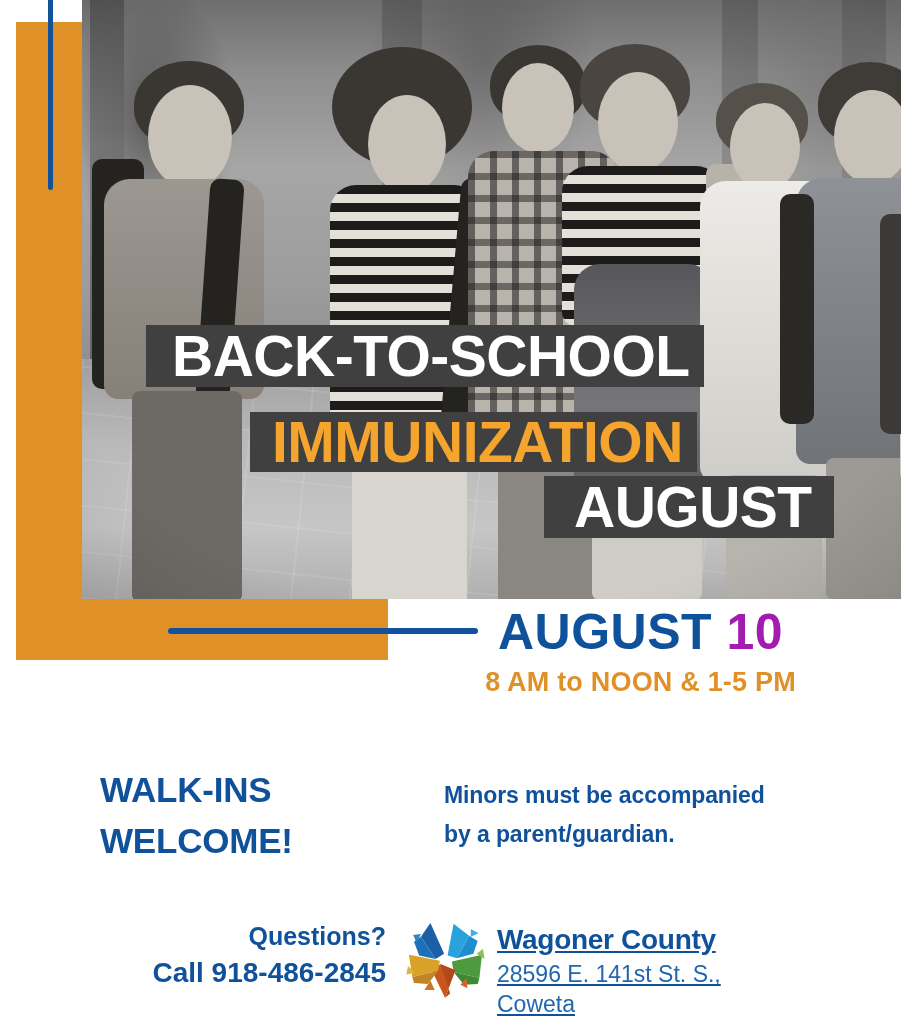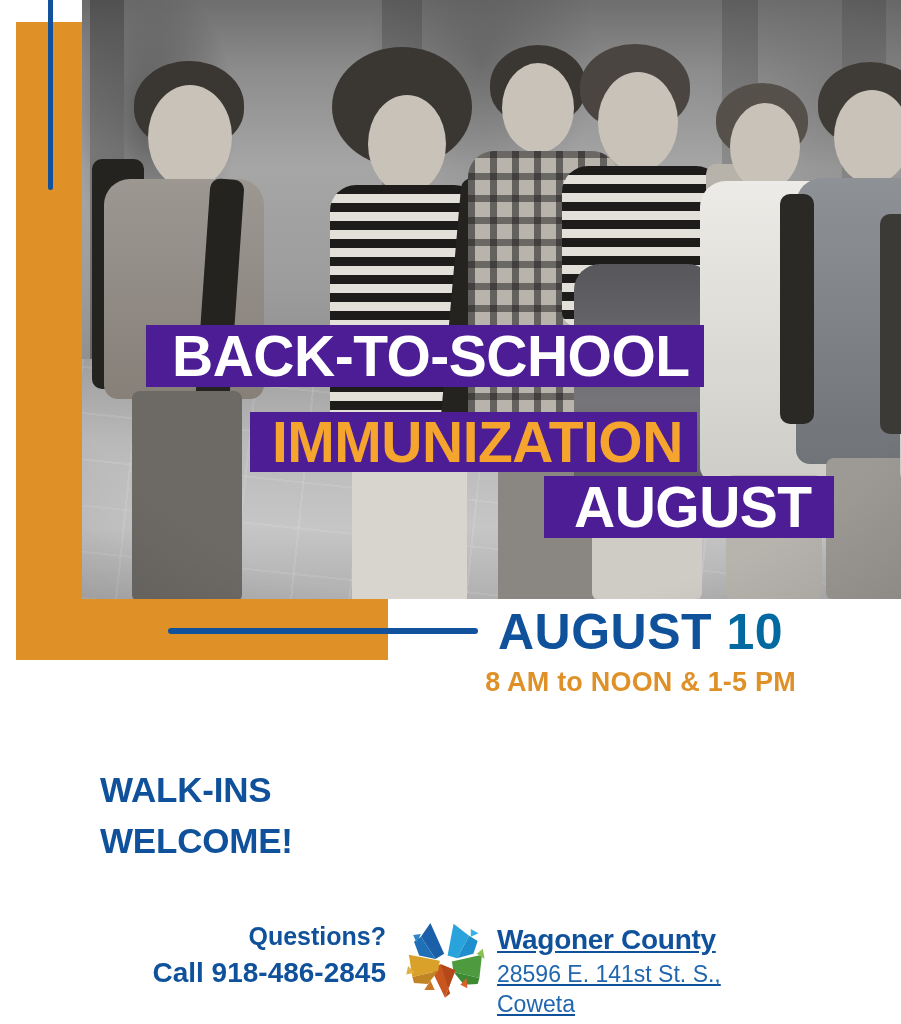--- a/index.html
+++ b/index.html
@@ -82,35 +82,35 @@
   .white-top{background:linear-gradient(180deg,#ecebe7,#cfcdc7);}
   .gray-top{background:linear-gradient(180deg,#8e9196,#707378);}
 
   .photo .vignette{
     position:absolute;inset:0;
     background:radial-gradient(ellipse 110% 115% at 50% 42%, rgba(0,0,0,0) 52%, rgba(0,0,0,.30) 100%);
   }
 
   
   .band{
-    position:absolute;background:#4c1d95;color:#ffffff;
+    position:absolute;background:#404040;color:#ffffff;
     font-weight:bold;letter-spacing:-0.5px;white-space:nowrap;
     display:flex;align-items:center;z-index:5;
     font-family:"Liberation Sans",sans-serif;
   }
   .band-1{left:146px;top:325px;height:62px;padding:0 14px 0 26px;font-size:57px;}
   .band-2{left:250px;top:400px;height:60px;padding:0 14px 0 22px;font-size:57px;color:#F5A52E;margin-top:12px;}
   .band-3{left:544px;top:476px;height:62px;padding:0 22px 0 30px;font-size:57px;}
 
   
   .date-wrap{position:absolute;left:380px;right:0;top:607px;text-align:center;z-index:6;}
   .date-line{
     font-size:50px;font-weight:bold;letter-spacing:.5px;color:#10519B;line-height:1.0;
   }
-  .date-line .day{color:#0369a1;}
+  .date-line .day{color:#a21caf;}
   .time-line{
     margin-top:10px;font-size:27px;font-weight:bold;color:#DF9128;letter-spacing:.2px;
   }
 
   
   .walkins{
     position:absolute;left:100px;top:765px;z-index:6;
     color:#10519B;font-size:35px;font-weight:bold;line-height:1.45;letter-spacing:-0.2px;
   }
   .minors{
@@ -221,20 +221,24 @@
       <span class="day">10</span>
     </div>
     <div class="time-line">8 AM to NOON &amp; 1-5 PM</div>
   </div>
 
   <div class="walkins">
     <div>WALK-INS</div>
     <div>WELCOME!</div>
   </div>
 
+  <div class="minors">
+    <div>Minors must be accompanied</div>
+    <div>by a parent/guardian.</div>
+  </div>
 
   <div class="footer">
     <div class="questions">
       <div class="q1">Questions?</div>
       <div class="q2">Call 918-486-2845</div>
     </div>
 
     <div class="logo">
       <svg viewBox="0 0 100 100" xmlns="http://www.w3.org/2000/svg" aria-hidden="true">
 

